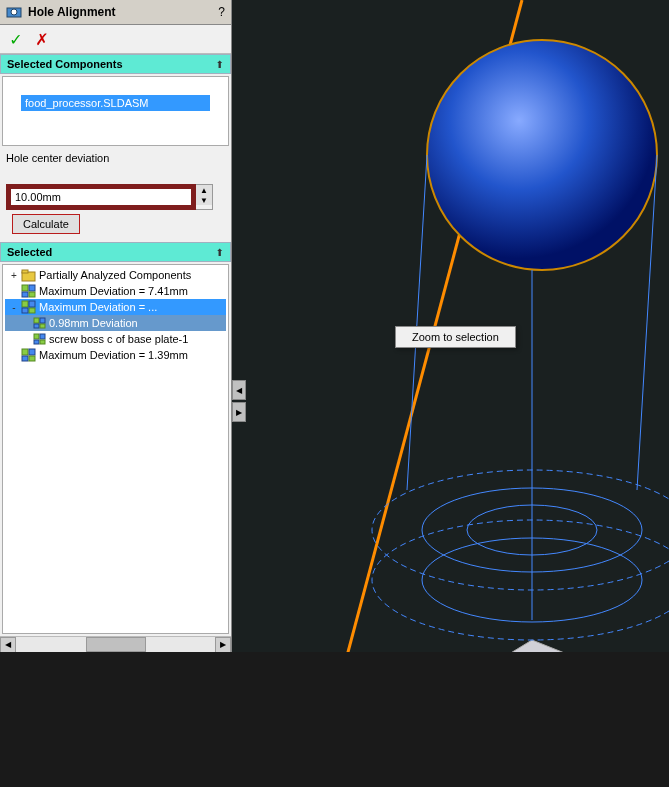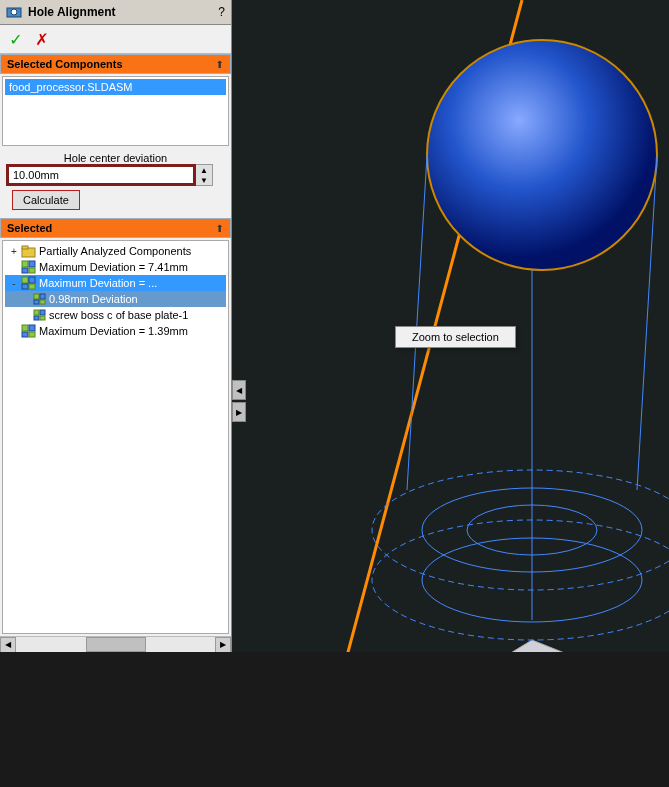--- a/index.html
+++ b/index.html
@@ -15,33 +15,33 @@
     .title-bar { background: #d4d0c8; border-bottom: 1px solid #888; padding: 4px 6px; display: flex; align-items: center; justify-content: space-between; }
     .title-bar-left { display: flex; align-items: center; gap: 6px; }
     .title-text { font-size: 12px; font-weight: bold; color: #000; }
     .title-help { color: #000; font-size: 12px; }
 
     
     .toolbar { padding: 4px 6px; display: flex; gap: 6px; background: #f0f0f0; border-bottom: 1px solid #bbb; }
     .toolbar-btn { width: 20px; height: 20px; display: flex; align-items: center; justify-content: center; cursor: pointer; border: 1px solid transparent; }
 
     
-    .section-header { background: #f97316; border: 1px solid #a0b0c0; padding: 3px 6px; display: flex; align-items: center; justify-content: space-between; margin: 0; }
+    .section-header { background: #5eead4; border: 1px solid #a0b0c0; padding: 3px 6px; display: flex; align-items: center; justify-content: space-between; margin: 0; }
     .section-title { font-size: 11px; font-weight: bold; color: #000; }
     .section-collapse { font-size: 10px; color: #333; cursor: pointer; }
 
     
-    .components-list { background: #fff; border: 1px solid #aaa; margin: 2px; min-height: 70px; padding: 2px; }
+    .components-list { background: #fff; border: 1px solid #aaa; margin: 2px; min-height: 70px; padding: 18px; }
     .component-item { background: #3399ff; color: #fff; padding: 2px 4px; font-size: 11px; }
 
     
     .deviation-section { padding: 4px 6px; }
-    .deviation-label { font-size: 11px; margin-bottom: 0; color: #000; text-align: center; }
+    .deviation-label { font-size: 11px; margin-bottom: 20px; color: #000; }
     .deviation-input-row { display: flex; align-items: stretch; }
-    .deviation-input { border: 3px solid #7f1d1d; background: #fff; padding: 2px 4px; font-size: 11px; width: 190px; }
+    .deviation-input { border: 5px solid #7f1d1d; background: #fff; padding: 2px 4px; font-size: 11px; width: 190px; }
     .deviation-spinner { display: flex; flex-direction: column; border: 1px solid #999; border-left: none; }
     .spinner-btn { width: 16px; height: 10px; background: #e0e0e0; display: flex; align-items: center; justify-content: center; font-size: 8px; cursor: pointer; border: none; }
 
     .calculate-btn { margin: 4px 6px; padding: 3px 10px; font-size: 11px; background: #e0e0e0; border: 1px solid #b91c1c; cursor: pointer; }
 
     
     .results-section { flex: 1; display: flex; flex-direction: column; overflow: hidden; }
     .results-list { flex: 1; background: #fff; margin: 2px; border: 1px solid #aaa; overflow-y: auto; overflow-x: hidden; padding: 2px; }
     .result-item { display: flex; align-items: center; padding: 1px 2px; font-size: 11px; color: #000; cursor: pointer; white-space: nowrap; }
     .result-item.selected { background: #3399ff; color: #fff; }

